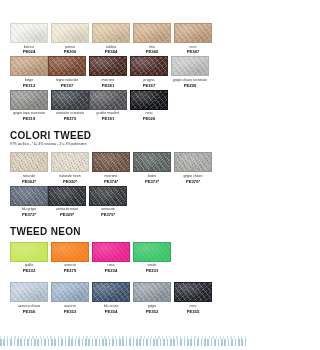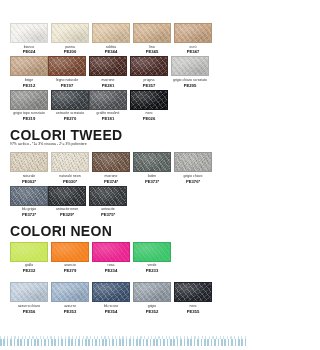--- a/index.html
+++ b/index.html
@@ -17,21 +17,21 @@
   .page {
     width: 248px;
     height: 350px;
     position: relative;
     box-sizing: border-box;
     padding: 0 10px;
   }
 
   
   .section-head {
-    font-size: 14px;
+    font-size: 10px;
     font-weight: bold;
     letter-spacing: 0.3px;
     color: #1a1a1a;
     margin: 0;
     padding: 0;
     line-height: 11px;
   }
   .section-sub {
     font-size: 3.4px;
     color: #2b2b2b;
@@ -290,21 +290,21 @@
             <div class="ccode">PE329*</div>
           </div>
           <div class="cell">
             <div class="chip tweed" style="background: rgb(52, 56, 59);"></div>
             <div class="cname">antracite</div>
             <div class="ccode">PE375*</div>
           </div>
         </div>
       </div>
       <div class="sec gap-sec">
-        <div class="section-head">COLORI NEON</div>
+        <div class="section-head">TWEED NEON</div>
         <div class="row gap-grid">
           <div class="cell">
             <div class="chip flat" style="background: rgb(201, 230, 90);"></div>
             <div class="cname">giallo</div>
             <div class="ccode">PE232</div>
           </div>
           <div class="cell">
             <div class="chip flat" style="background: rgb(245, 129, 32);"></div>
             <div class="cname">arancio</div>
             <div class="ccode">PE279</div>

